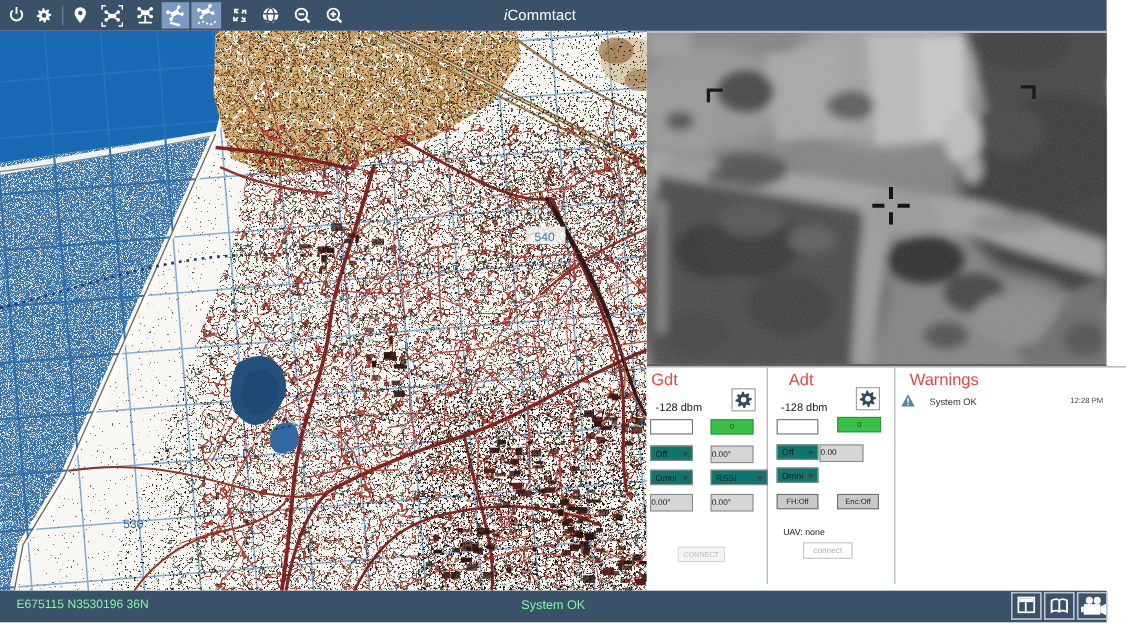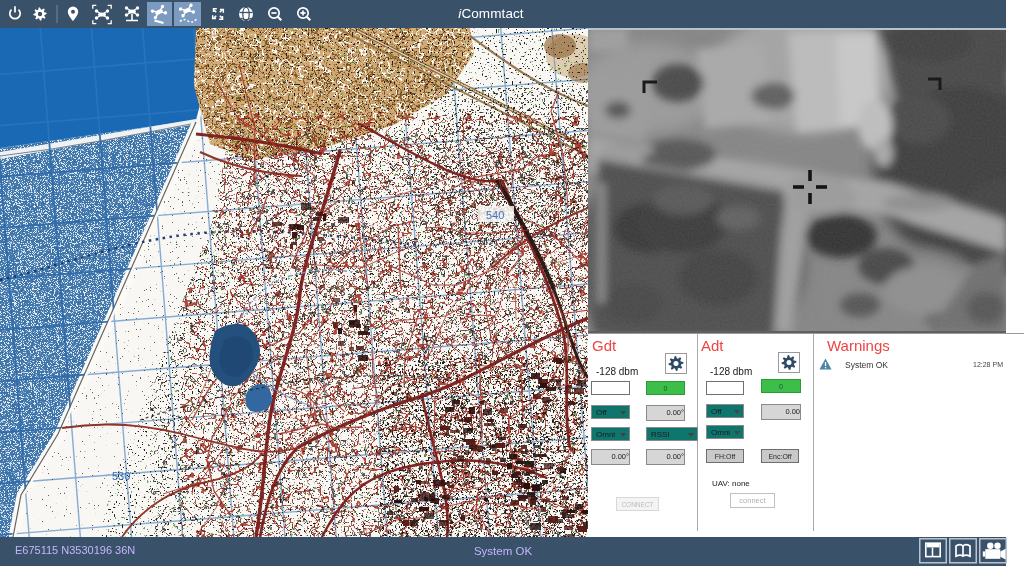--- a/index.html
+++ b/index.html
@@ -1,25 +1,25 @@
 <!DOCTYPE html>
 <html><head><meta charset="utf-8"><style>
 *{margin:0;padding:0;box-sizing:border-box}
 body{width:1024px;height:566px;background:#fff;font-family:"Liberation Sans",sans-serif;overflow:hidden;position:relative}
 .abs{position:absolute}
 .tb{left:0;top:0;width:1006px;height:28px;background:#3a5269}
 .title{left:-12px;top:6px;width:1006px;text-align:center;color:#fff;font-size:13.5px;letter-spacing:0.1px}
-.bb{left:0;top:537px;width:1006px;height:29px;background:#3a5269;color:#c4b5fd}
+.bb{left:0;top:537px;width:1006px;height:29px;background:#3a5269;color:#86efac}
 .panels{left:588px;top:333px;width:436px;height:204px;background:#fff;border-top:1px solid #9a9a9a}
 .sep{position:absolute;top:0;width:1px;height:197px;background:#aaa}
 .ptitle{position:absolute;top:3px;font-size:15px;color:#ef4444}
 .lbl{position:absolute;font-size:10px;color:#1a1a1a}
 .inp{position:absolute;background:#fff;border:1px solid #707070;height:14px}
 .grn{position:absolute;background:#3dbd4a;border:1px solid #2a9a38;height:14px;color:#1d5526;font-size:7px;text-align:center;line-height:13px}
-.gry{position:absolute;background:#d6d6d6;border:1px solid #8a8a8a;height:16px;font-size:7.5px;color:#1a1a1a;text-align:right;line-height:13px}
+.gry{position:absolute;background:#d6d6d6;border:1px solid #8a8a8a;height:16px;font-size:7.5px;color:#1a1a1a;text-align:left;line-height:13px}
 .cmb{position:absolute;background:#0f766e;border:1px solid #8a8a8a;height:14px;font-size:8px;color:#1a1a1a;line-height:13px;padding-left:4px}
 .cmb i{position:absolute;right:3px;top:5px;width:0;height:0;border-left:3px solid transparent;border-right:3px solid transparent;border-top:4px solid #444;font-style:normal}
 .gearbtn{position:absolute;width:22px;height:21px;background:#fff;border:1px solid #9a9a9a;text-align:center}
 .dgry{position:absolute;background:#c9c9c9;border:1px solid #6e6e6e;height:14px;font-size:7px;color:#2a2a2a;text-align:center;line-height:13px}
 </style></head><body>
 <svg width="588" height="509" viewBox="0 0 588 509" style="position:absolute;left:0px;top:28px">
     <defs>
       <filter id="fSeaWhite" x="0%" y="0%" width="100%" height="100%">
         <feTurbulence type="fractalNoise" baseFrequency="1.3" numOctaves="2" seed="5" stitchTiles="stitch" result="t"></feTurbulence>
         <feColorMatrix in="t" type="matrix" values="0 0 0 0 0  0 0 0 0 0  0 0 0 0 0  0 0 0 16 -8.608" result="a"></feColorMatrix>
@@ -683,32 +683,32 @@
   <div class="lbl" style="left:8px;top:32px">-128 dbm</div>
   <div class="inp" style="left:3px;top:47px;width:39px"></div>
   <div class="grn" style="left:58px;top:47px;width:39px">0</div>
   <div class="cmb" style="left:3px;top:71px;width:39px">Off<i></i></div>
   <div class="gry" style="left:58px;top:71px;width:39px">0.00°</div>
   <div class="cmb" style="left:3px;top:93px;width:39px">Omni<i></i></div>
   <div class="cmb" style="left:58px;top:93px;width:52px">RSSI<i></i></div>
   <div class="gry" style="left:3px;top:115px;width:39px">0.00°</div>
   <div class="gry" style="left:58px;top:115px;width:39px">0.00°</div>
   <div style="position:absolute;left:28px;top:163px;width:43px;height:14px;background:#f4f4f4;border:1px solid #d8d8d8;color:#bcbcbc;font-size:6.5px;text-align:center;line-height:13px">CONNECT</div>
-  <div class="ptitle" style="left:113px">Adt</div>
+  <div class="ptitle" style="left:129px">Adt</div>
   <div class="gearbtn" style="left:190px;top:18px"><svg width="20" height="19" viewBox="0 0 20 19">
         <g fill="#2e4a66">
           <path d="M17.3,8.1 L17.4,9.5 L15.1,10.5 L14.8,11.5 L16.2,13.6 L15.2,14.7 L12.9,13.8 L12.0,14.3 L11.4,16.8 L10.0,16.9 L9.0,14.6 L8.0,14.3 L5.9,15.7 L4.8,14.7 L5.7,12.4 L5.2,11.5 L2.7,10.9 L2.6,9.5 L4.9,8.5 L5.2,7.5 L3.8,5.4 L4.8,4.3 L7.1,5.2 L8.0,4.7 L8.6,2.2 L10.0,2.1 L11.0,4.4 L12.0,4.7 L14.1,3.3 L15.2,4.3 L14.3,6.6 L14.8,7.5 Z"></path>
           <circle cx="10" cy="9.5" r="2.5" fill="#ffffff"></circle>
         </g>
       </svg></div>
   <div class="lbl" style="left:122px;top:32px">-128 dbm</div>
   <div class="inp" style="left:118px;top:47px;width:38px"></div>
   <div class="grn" style="left:173px;top:45px;width:40px">0</div>
   <div class="cmb" style="left:118px;top:70px;width:38px">Off<i></i></div>
-  <div class="gry" style="left:173px;top:70px;width:40px">0.00</div>
+  <div class="gry" style="left:157px;top:70px;width:40px">0.00</div>
   <div class="cmb" style="left:118px;top:91px;width:38px">Omni<i></i></div>
   <div class="dgry" style="left:118px;top:115px;width:38px">FH:Off</div>
   <div class="dgry" style="left:173px;top:115px;width:38px">Enc:Off</div>
   <div class="lbl" style="left:124px;top:145px;font-size:8px">UAV: none</div>
   <div style="position:absolute;left:142px;top:159px;width:45px;height:15px;background:#fff;border:1px solid #c0c0c0;color:#b0b0b0;font-size:7.5px;text-align:center;line-height:14px">connect</div>
   <div class="ptitle" style="left:239px">Warnings</div>
   <svg width="13" height="12" viewBox="0 0 13 12" style="position:absolute;left:231px;top:24px">
       <polygon points="6.5,0.5 12.6,11.5 0.4,11.5" fill="#4b87a5"></polygon>
       <rect x="5.9" y="4" width="1.3" height="4" fill="#fff"></rect>
       <rect x="5.9" y="9" width="1.3" height="1.3" fill="#fff"></rect>

